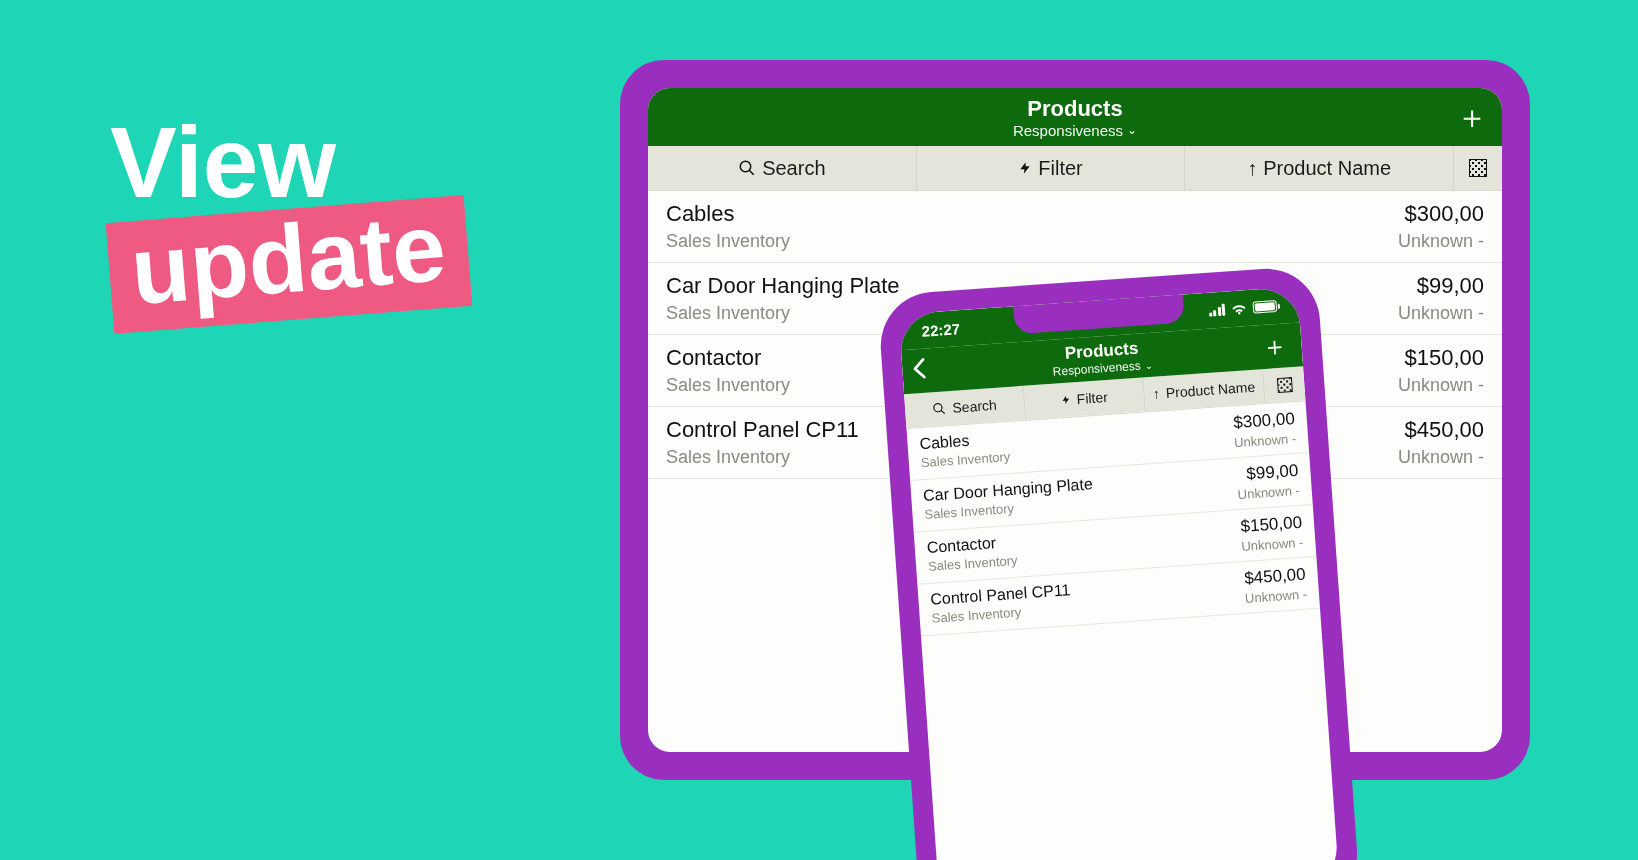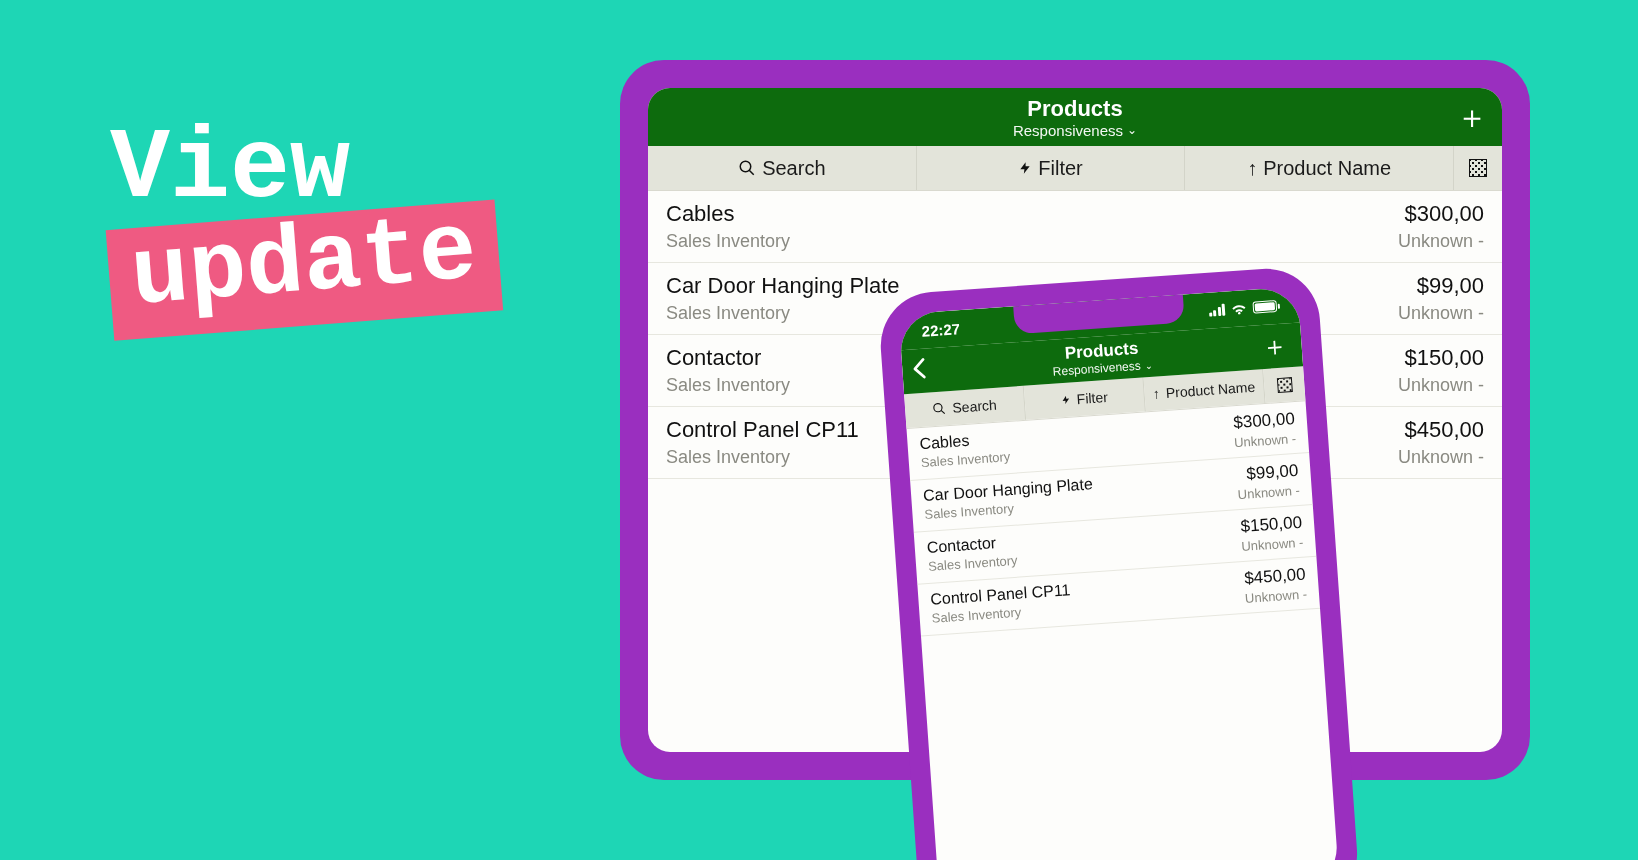--- a/index.html
+++ b/index.html
@@ -9,26 +9,25 @@
     background: #1ed6b5;
     font-family: -apple-system, BlinkMacSystemFont, "Segoe UI", Helvetica, Arial, sans-serif;
     overflow: hidden;
     position: relative;
   }
 
   
   .headline {
     position: absolute;
     left: 110px;
-    top: 117px;
+    top: 110px;
     color: #ffffff;
     font-weight: 700;
     font-size: 100px;
     line-height: 1.05;
-    font-family: Liberation Mono, monospace;
   }
   .badge {
     display: inline-block;
     background: #ef5a82;
     color: #ffffff;
     padding: 0 22px 10px 22px;
     transform: rotate(-4.5deg);
     transform-origin: left center;
     margin-top: 8px;
     font-size: 96px;

